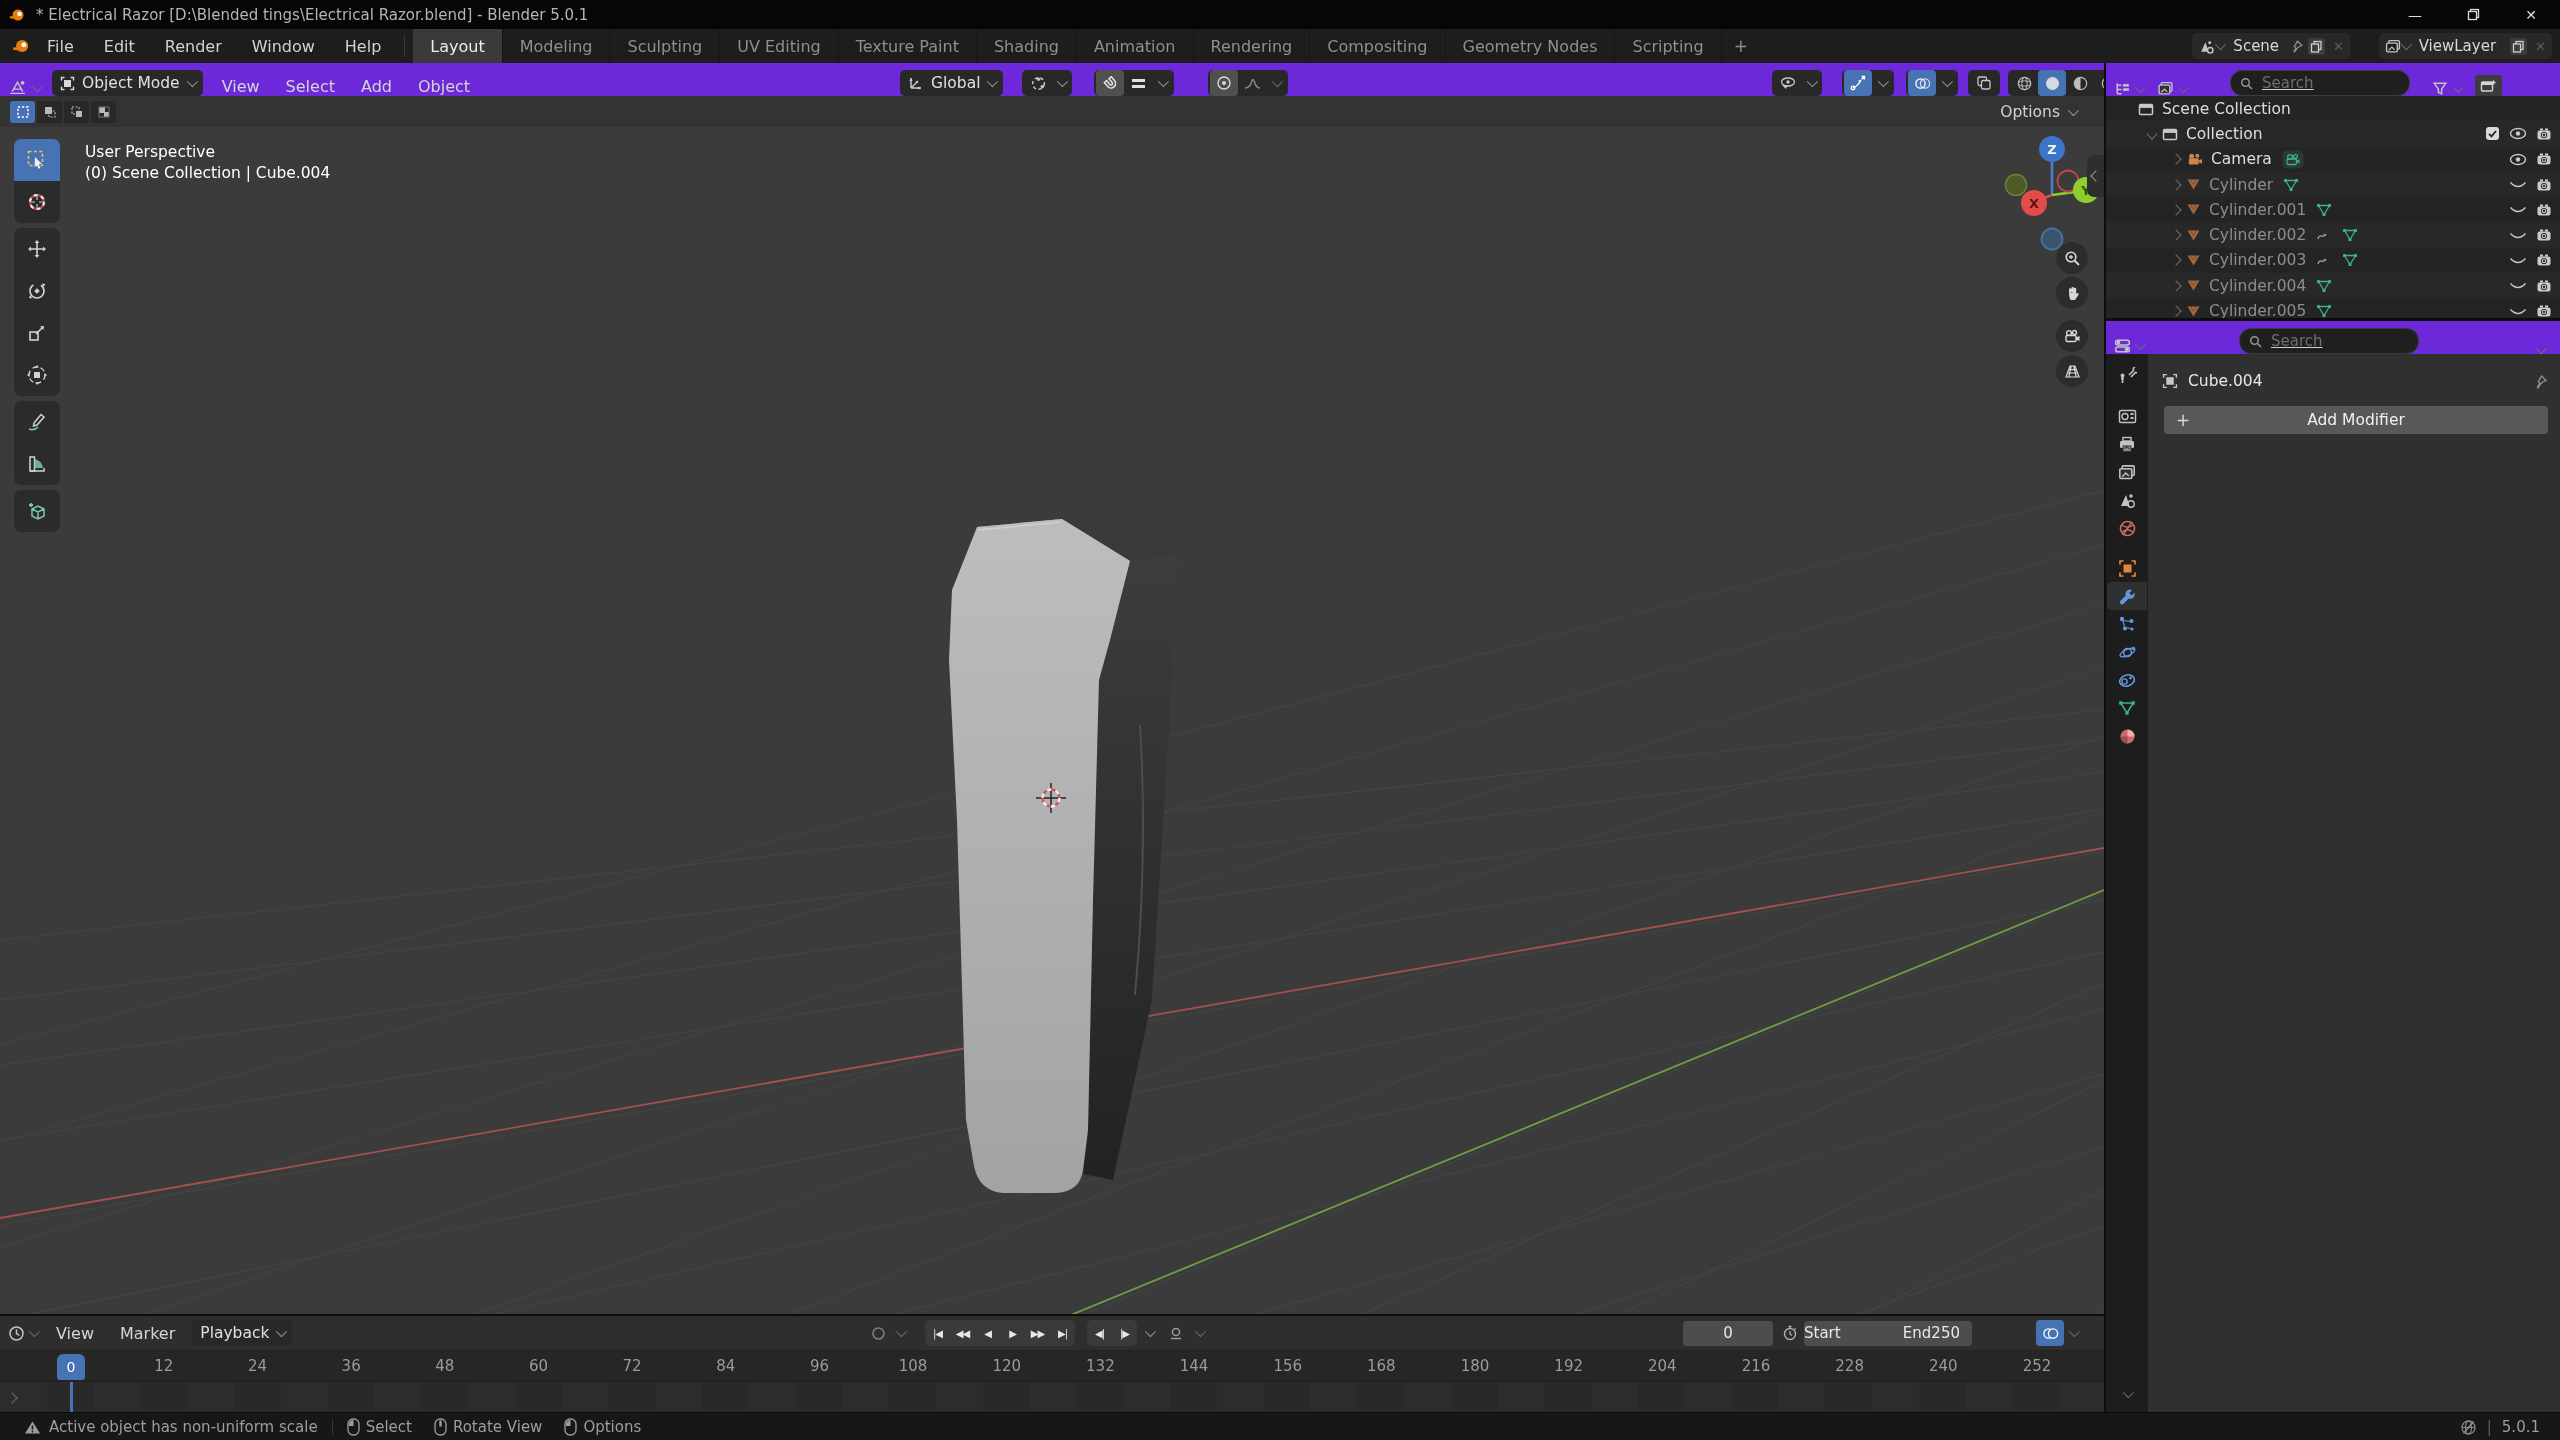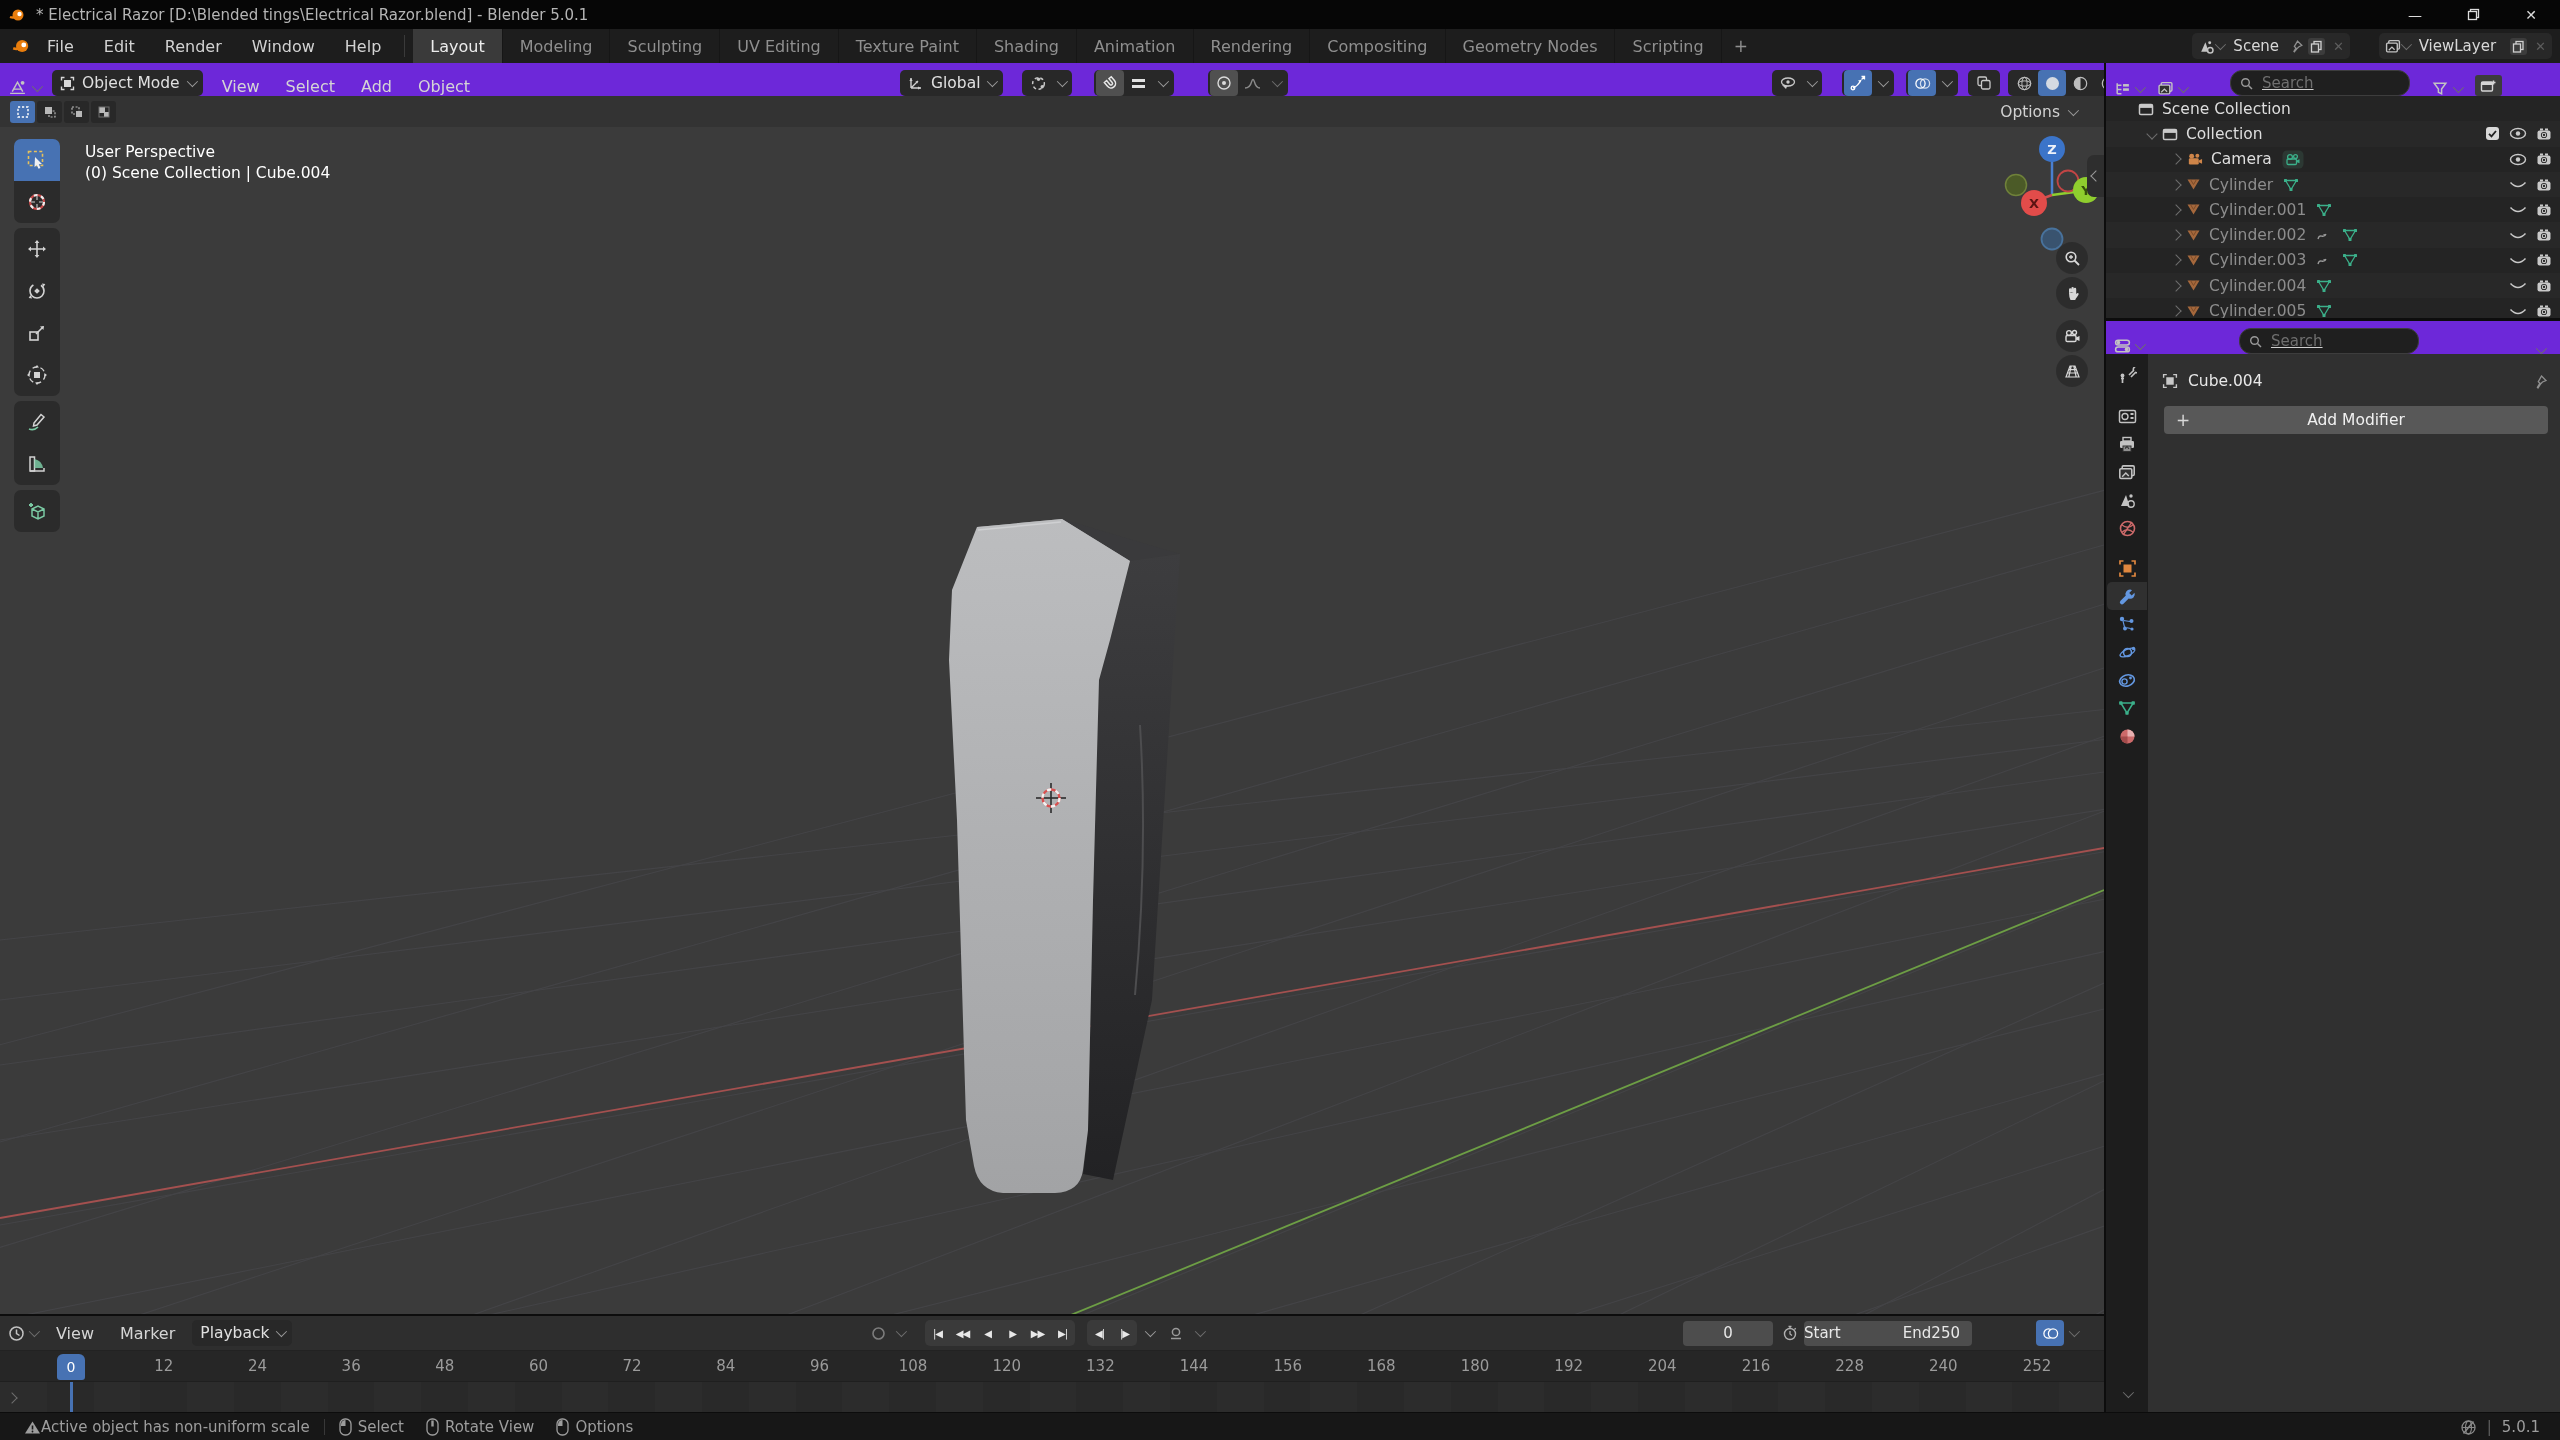--- a/index.html
+++ b/index.html
@@ -1209,21 +1209,21 @@
         </div>
     </div>
 
     <div class="track" style="height:32px;">
       <span class="cv right dim" style="position:absolute;left:8px;top:12px;"></span>
       <div class="playhead-line" style="top:0;height:32px;"></div>
     </div>
   </div>
 
   <div class="abs statusbar">
-    <div class="row" style="margin-left:24px;">
+    <div class="row" style="margin-left:24px;gap:8px;">
       <svg width="17" height="15" viewBox="0 0 17 15">
           <path d="M8.5 1.5 L16 13.5 H1 Z" fill="#9d9d9d"></path>
           <path d="M8.5 5.5 V9.5" stroke="#171717" stroke-width="1.6"></path>
           <circle cx="8.5" cy="11.5" r=".9" fill="#171717"></circle>
         </svg>
       <span>Active object has non-uniform scale</span>
     </div>
     <span class="sb-sep"></span>
     <div class="row">
 

